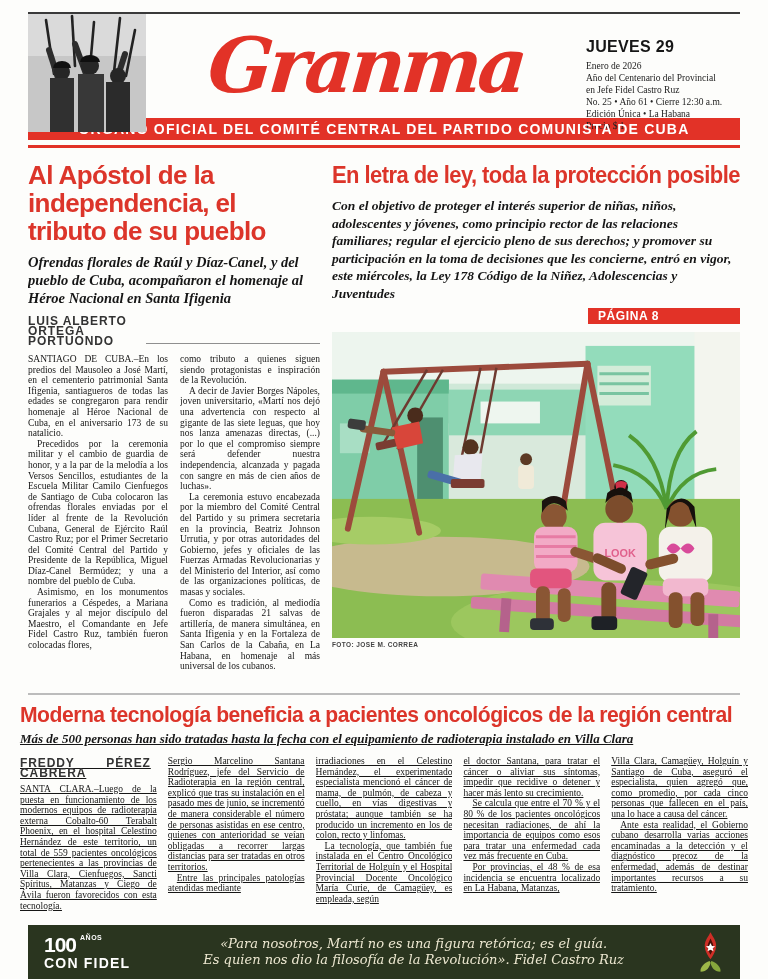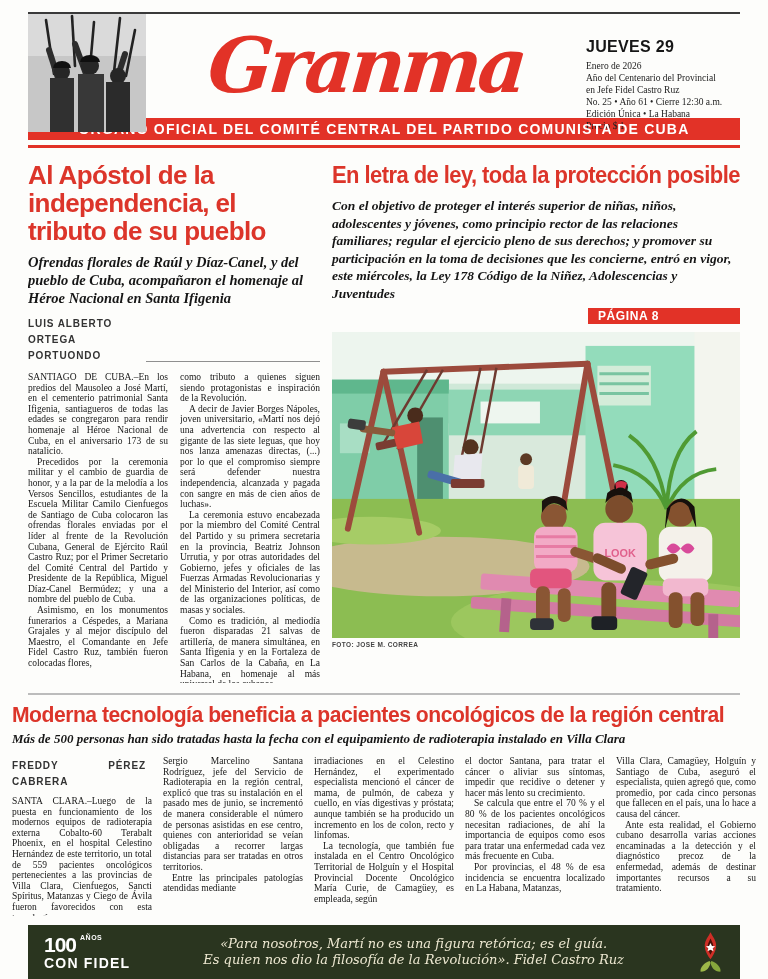--- a/index.html
+++ b/index.html
@@ -28,22 +28,22 @@
 
   
   .main-grid{display:flex;gap:12px;margin:13px 28px 0;height:522px;overflow:hidden;}
   .lead-col{width:292px;flex:none;}
   .law-col{flex:1;min-width:0;}
 
   h1.lead-headline{font-family:"Liberation Sans",sans-serif;font-weight:bold;font-size:26px;line-height:28px;
                    letter-spacing:-.6px;color:var(--headline-red);}
   .lead-deck{margin-top:8px;font-weight:bold;font-style:italic;font-size:14.5px;line-height:18px;}
   .byline-row{margin-top:9px;display:flex;align-items:flex-end;gap:6px;}
-  .byline{font-family:"Liberation Sans",sans-serif;font-weight:bold;font-size:10px;letter-spacing:.9px;
-          color:#333;line-height:16px;}
+  .byline{font-family:"Liberation Sans",sans-serif;font-weight:bold;font-size:12px;letter-spacing:.9px;
+          color:#333;line-height:10px;}
   .byline.two-line{width:112px;}
   .byline-rule{flex:1;border-bottom:1px solid #8f8f8f;margin-bottom:2px;}
   .lead-cols{display:flex;gap:12px;margin-top:8px;height:340px;overflow:hidden;}
   .coltext{flex:1;min-width:0;font-size:9.5px;line-height:10.6px;text-align:justify;overflow:hidden;}
   .coltext p{text-indent:9px;}
   .coltext p:first-child{text-indent:0;}
 
   .fit-wrap{width:100%;}
   h2.law-headline{display:inline-block;white-space:nowrap;transform-origin:left center;
                   font-family:"Liberation Sans",sans-serif;font-weight:bold;font-size:24px;
@@ -53,21 +53,21 @@
   .page-badge{width:152px;background:var(--brand-red);color:#fff;font-family:"Liberation Sans",sans-serif;
               font-weight:bold;font-size:12px;line-height:16px;letter-spacing:.6px;padding-left:10px;}
   .photo-wrap{margin-top:8px;}
   .photo-wrap svg{width:100%;height:306px;display:block;}
   .photo-credit{margin-top:3px;font-family:"Liberation Sans",sans-serif;font-weight:bold;font-size:6.5px;
                 color:#444;letter-spacing:.4px;}
 
   .gray-rule{margin:10px 28px 0;border-top:2px solid #bcbcbc;}
 
   
-  .tech{margin:7px 12px 0;}
+  .tech{margin:7px 20px 0;text-decoration:underline;}
   h2.tech-headline{display:inline-block;white-space:nowrap;transform-origin:left center;
                    font-family:"Liberation Sans",sans-serif;font-weight:bold;font-size:22px;
                    letter-spacing:-.5px;color:var(--headline-red);}
   .tech-deck{margin-top:3px;font-weight:bold;font-style:italic;font-size:13px;line-height:16px;}
   .tech-cols{display:flex;gap:11px;margin-top:9px;height:160px;overflow:hidden;}
   .tech-cols .coltext{height:160px;}
   .tech .byline-row{margin-top:2px;margin-bottom:6px;}
 
   
   .footer-bar{margin:9px 28px 0;height:54px;background:var(--footer-green);display:flex;align-items:center;

